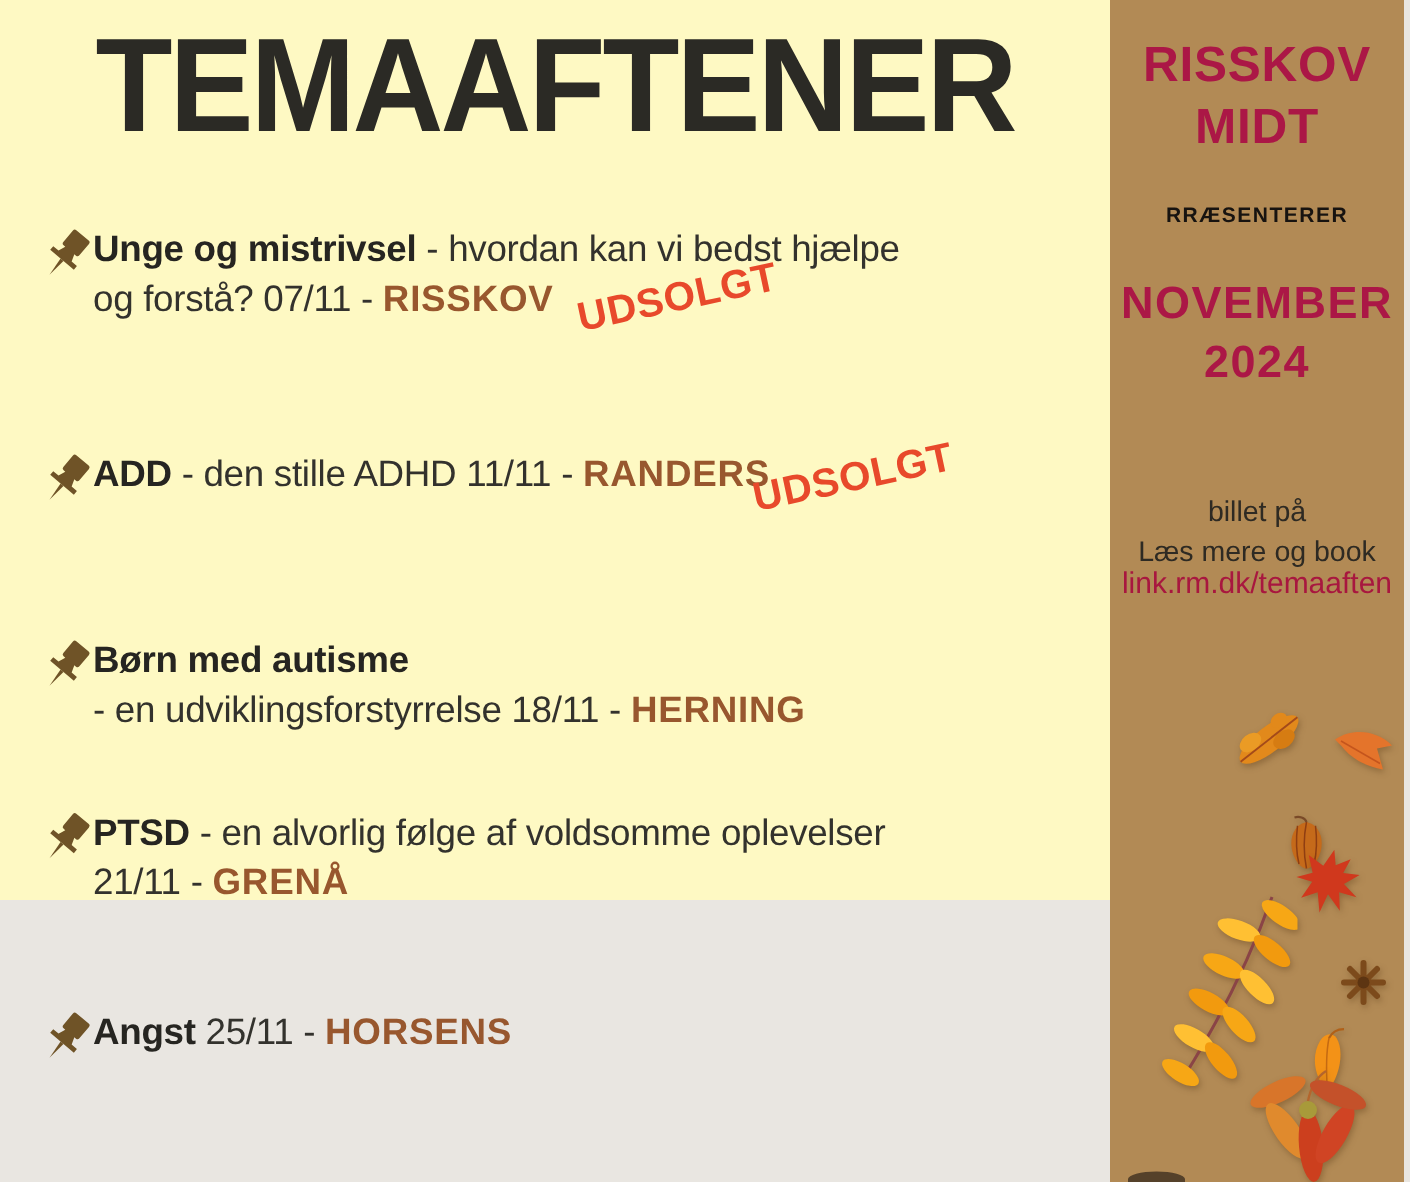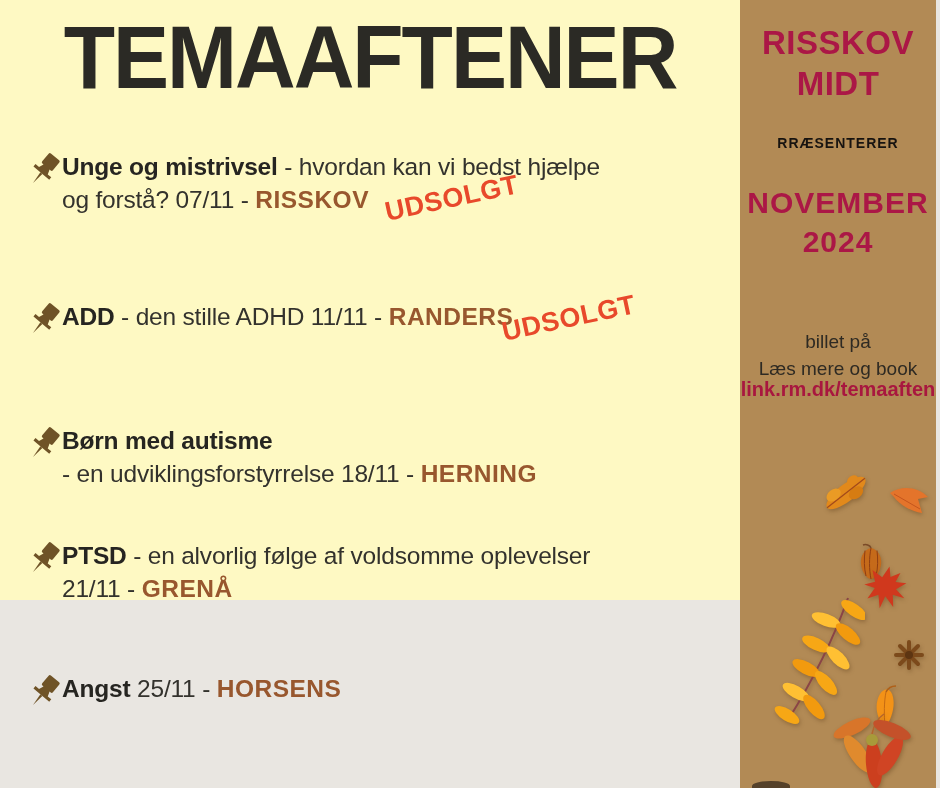--- a/index.html
+++ b/index.html
@@ -28,21 +28,21 @@
   .s2{left:501px;top:3px}
   .sidebar{
     position:absolute;left:740px;top:0;width:196px;height:788px;
     background:#b28a55;overflow:hidden;
   }
   .sb-text{position:absolute;left:0;width:100%;text-align:center}
   .org{top:22px;font-size:33px;font-weight:800;line-height:41px;color:#ab1746;letter-spacing:.5px}
   .presents{top:135px;font-size:14px;font-weight:700;color:#171310;letter-spacing:1px}
   .month{top:183px;font-size:30px;font-weight:800;line-height:39px;color:#ab1746;letter-spacing:1px}
   .cta{top:328px;font-size:19px;font-weight:500;line-height:27px;color:#2e2a23}
-  .link{top:378px;font-size:20px;font-weight:700;color:#a8173f;cursor:pointer}
+  .link{top:378px;font-size:20px;font-weight:400;color:#a8173f;cursor:pointer}
   .leaf{position:absolute;filter:drop-shadow(1px 2px 2px rgba(80,50,15,.35))}
   .smudge{position:absolute;left:12px;top:781px;width:38px;height:10px;background:#55412a;border-radius:50% 50% 0 0}
 </style>
 </head>
 <body>
 
 <div class="main">
   <h1 class="title">TEMAAFTENER</h1>
 
   <div class="event e1">

